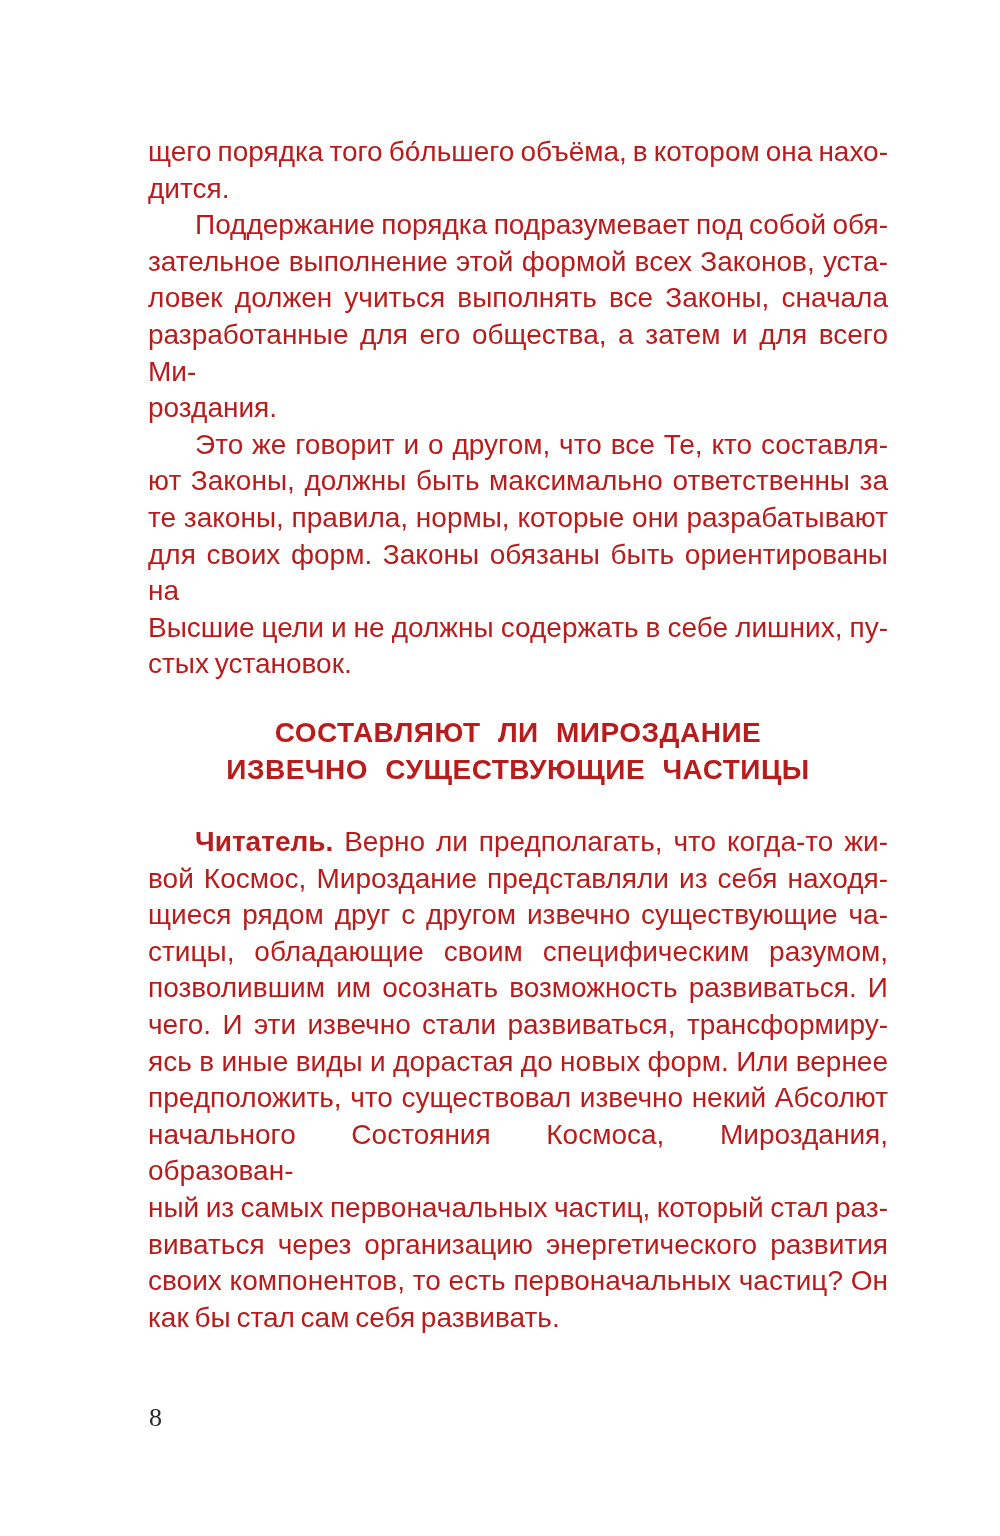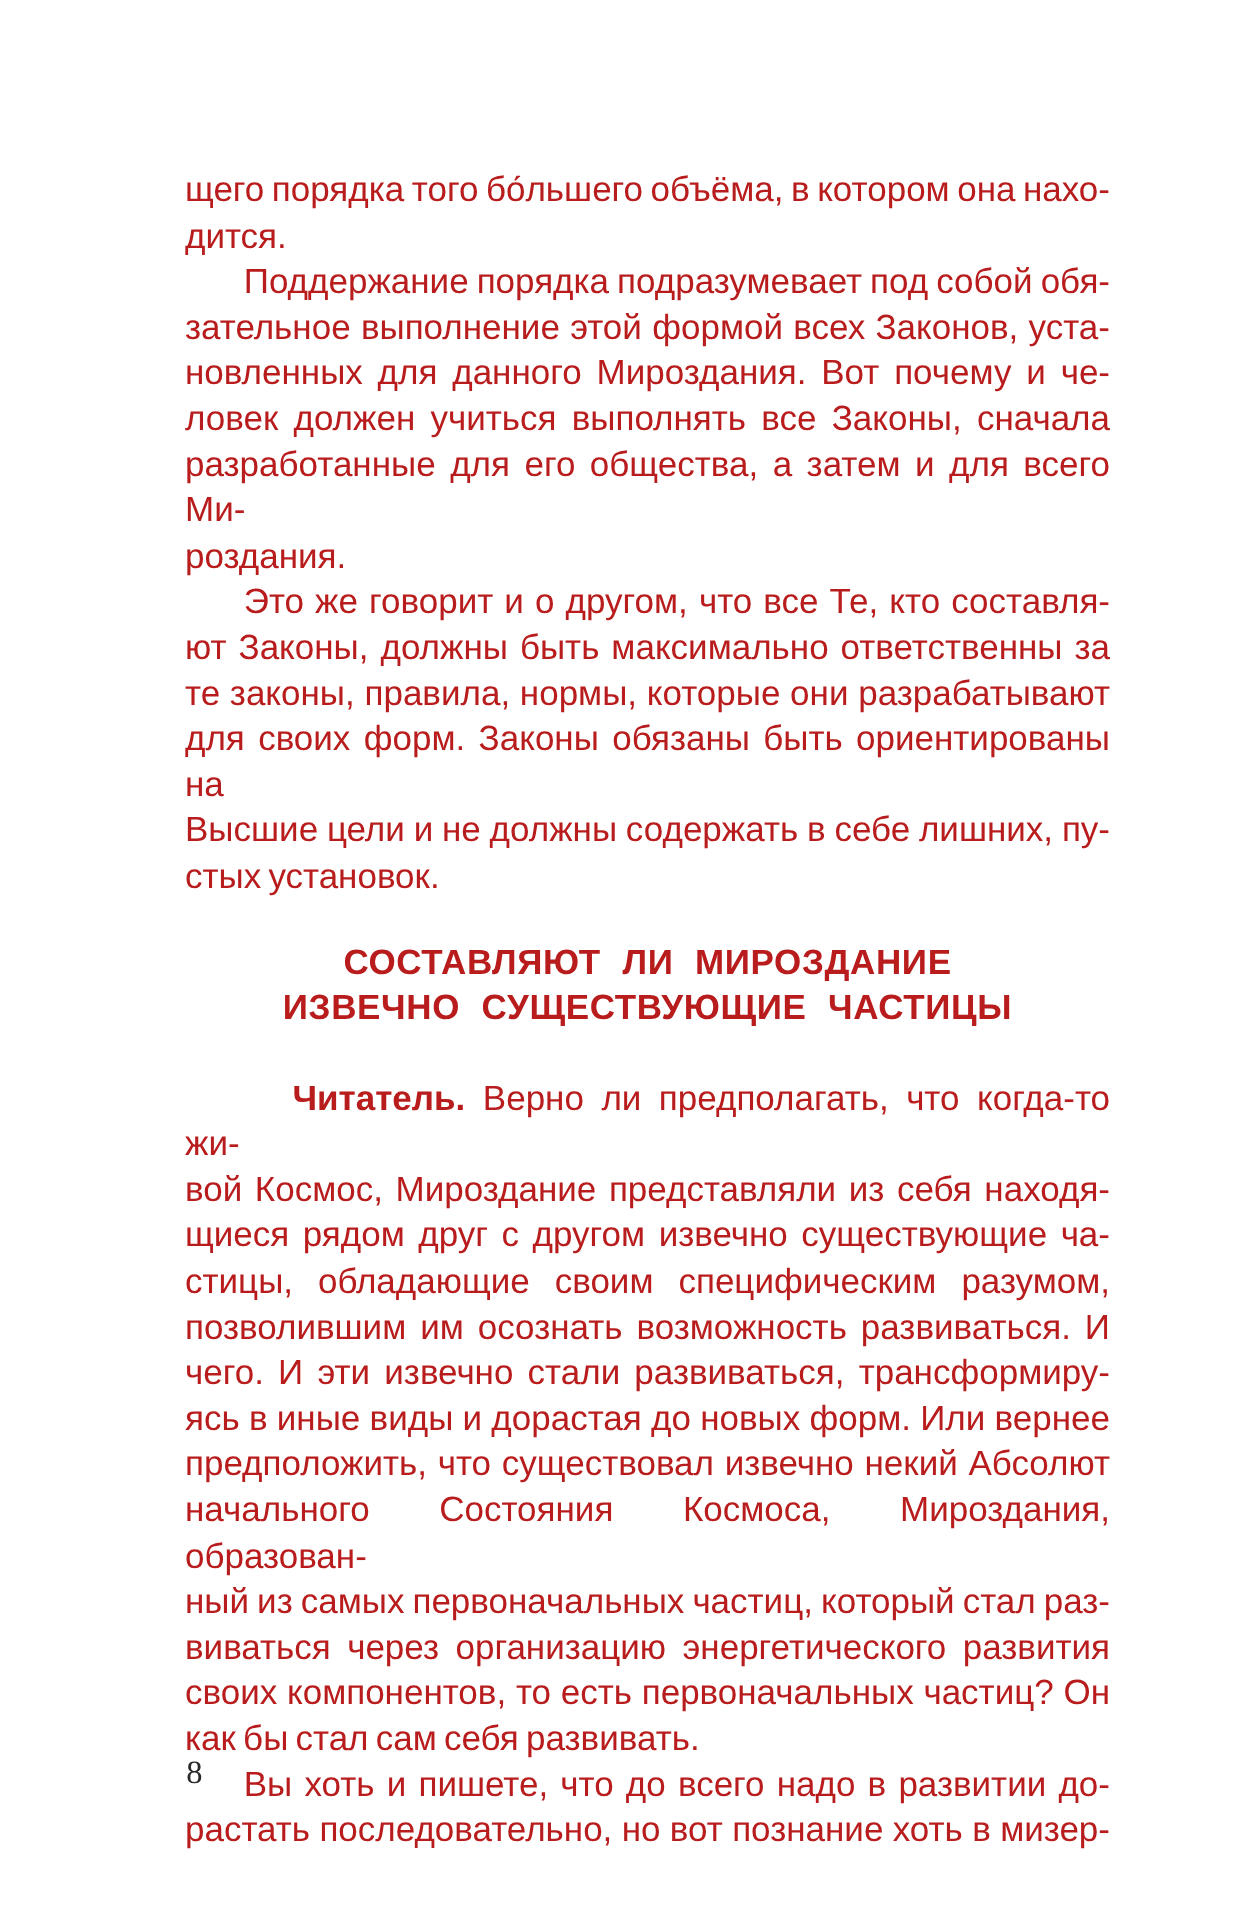--- a/index.html
+++ b/index.html
@@ -47,35 +47,34 @@
   }
   .pagenum {
     position: absolute;
     left: 149px;
     top: 1403px;
     color: #2a2a2a;
     font-family: "Liberation Serif", "DejaVu Serif", serif;
     font-size: 26px;
     line-height: 30px;
   }
-  b.speaker { font-weight: 700; margin-left: 39px; }
+  b.speaker { font-weight: 700; }
 </style>
 </head>
 <body>
 
 <div class="page">
   <div class="content">
     <div class="para">
         <div class="line">щего порядка того бо́льшего объёма, в котором она нахо-</div>
         <div class="line last">дится.</div>
       </div>
     <div class="para">
         <div class="line indent">Поддержание порядка подразумевает под собой обя-</div>
         <div class="line">зательное выполнение этой формой всех Законов, уста-</div>
-        <div class="line">новленных для данного Мироздания. Вот почему и че-</div>
         <div class="line">ловек должен учиться выполнять все Законы, сначала</div>
         <div class="line">разработанные для его общества, а затем и для всего Ми-</div>
         <div class="line last">роздания.</div>
       </div>
     <div class="para">
         <div class="line indent">Это же говорит и о другом, что все Те, кто составля-</div>
         <div class="line">ют Законы, должны быть максимально ответственны за</div>
         <div class="line">те законы, правила, нормы, которые они разрабатывают</div>
         <div class="line">для своих форм. Законы обязаны быть ориентированы на</div>
         <div class="line">Высшие цели и не должны содержать в себе лишних, пу-</div>
@@ -93,19 +92,15 @@
         <div class="line">позволившим им осознать возможность развиваться. И</div>
         <div class="line">чего. И эти извечно стали развиваться, трансформиру-</div>
         <div class="line">ясь в иные виды и дорастая до новых форм. Или вернее</div>
         <div class="line">предположить, что существовал извечно некий Абсолют</div>
         <div class="line">начального Состояния Космоса, Мироздания, образован-</div>
         <div class="line">ный из самых первоначальных частиц, который стал раз-</div>
         <div class="line">виваться через организацию энергетического развития</div>
         <div class="line">своих компонентов, то есть первоначальных частиц? Он</div>
         <div class="line last">как бы стал сам себя развивать.</div>
       </div>
-    <div class="para">
-        <div class="line indent">Вы хоть и пишете, что до всего надо в развитии до-</div>
-        <div class="line">растать последовательно, но вот познание хоть в мизер-</div>
-      </div>
   </div>
   <div class="pagenum">8</div>
 </div>
 
 </body></html>

